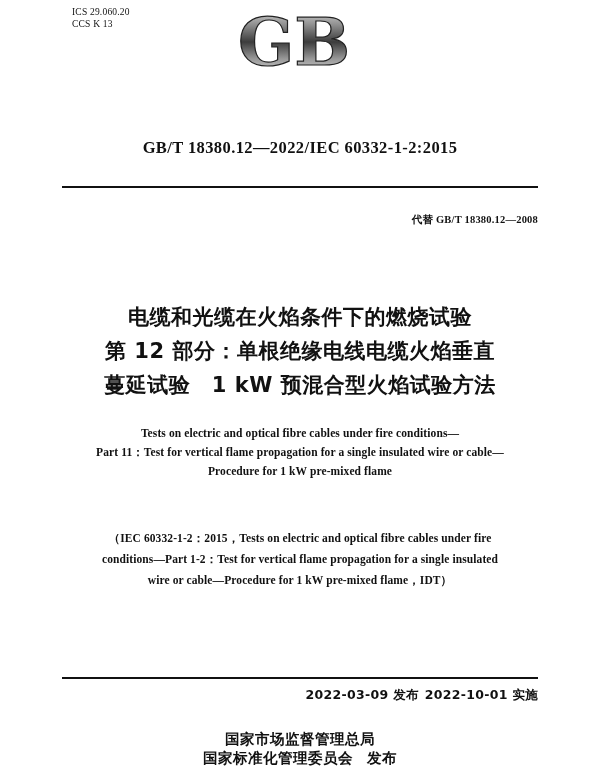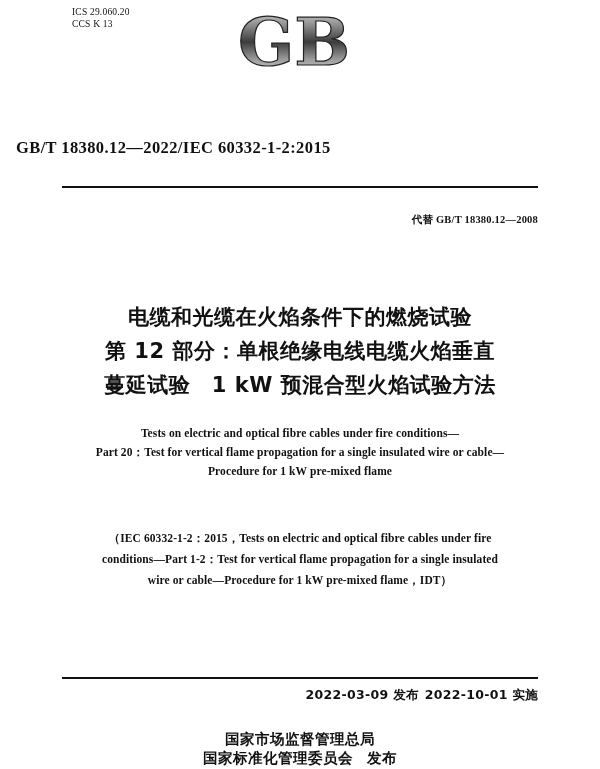--- a/index.html
+++ b/index.html
@@ -59,24 +59,24 @@
     font-weight: bold;
     font-size: 33px;
     letter-spacing: 7px;
     text-indent: 7px;
     color: #111;
   }
 
   
   .std-no {
     position: absolute;
-    left: 16px;
+    left: 0;
     right: 0;
     top: 138px;
-    text-align: left;
+    text-align: center;
     font-family: "Liberation Serif", serif;
     font-weight: bold;
     font-size: 16.5px;
     letter-spacing: 0.4px;
   }
   .replaces {
     position: absolute;
     right: 62px;
     top: 165px;
     text-align: right;
@@ -215,21 +215,21 @@
   <div class="rule-top"></div>
 
   <div class="main-title">
     <span class="l">电缆和光缆在火焰条件下的燃烧试验</span>
     <span class="l">第 12 部分：单根绝缘电线电缆火焰垂直</span>
     <span class="l">蔓延试验　1 kW 预混合型火焰试验方法</span>
   </div>
 
   <div class="en-title">
     <span class="l">Tests on electric and optical fibre cables under fire conditions—</span>
-    <span class="l">Part 20：Test for vertical flame propagation for a single insulated wire or cable—</span>
+    <span class="l">Part 11：Test for vertical flame propagation for a single insulated wire or cable—</span>
     <span class="l">Procedure for 1 kW pre-mixed flame</span>
   </div>
 
   <div class="iec-note">
     <span class="l">（IEC 60332-1-2：2015，Tests on electric and optical fibre cables under fire</span>
     <span class="l">conditions—Part 1-2：Test for vertical flame propagation for a single insulated</span>
     <span class="l">wire or cable—Procedure for 1 kW pre-mixed flame，IDT）</span>
   </div>
 
   <div class="rule-bottom"></div>

